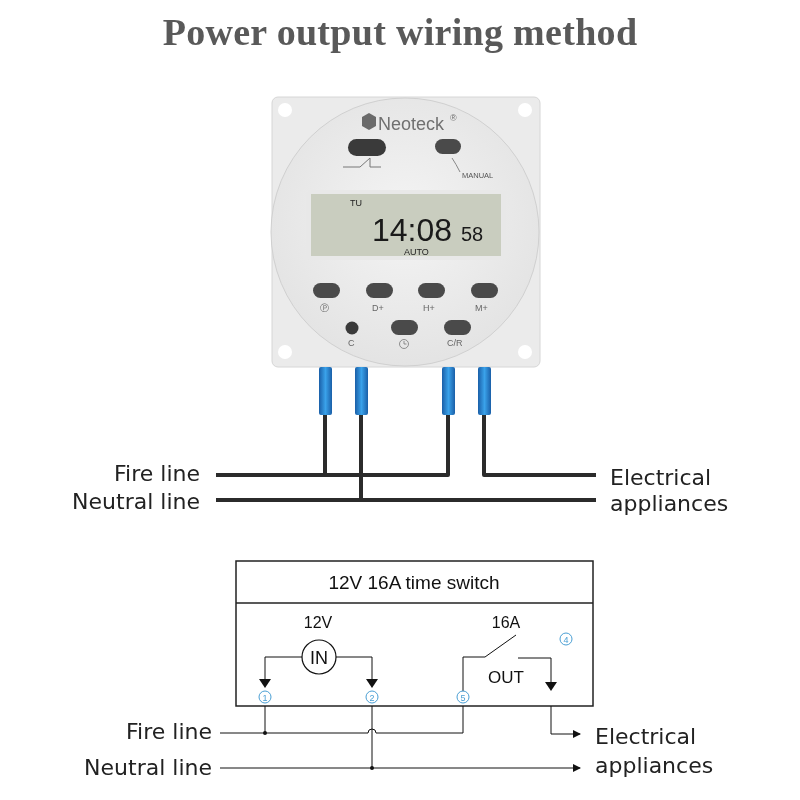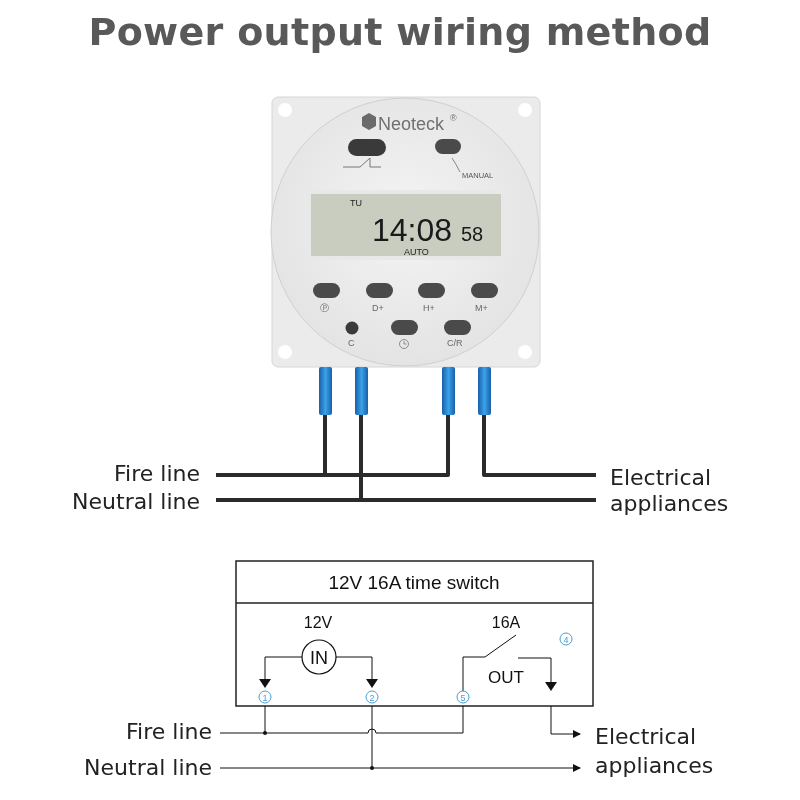--- a/index.html
+++ b/index.html
@@ -1,17 +1,17 @@
 <!DOCTYPE html>
 <html><head>
 <meta charset="utf-8">
 <style>
   html, body { margin:0; padding:0; background:#fff; }
   body { width:800px; height:800px; position:relative; overflow:hidden; font-family:"DejaVu Sans", sans-serif; }
-  .title { position:absolute; left:0; top:10px; width:800px; text-align:center; font-size:38px; font-weight:bold; color:#595959; letter-spacing:0.3px; }
+  .title { position:absolute; left:0; top:10px; width:800px; text-align:center; font-size:38px; font-weight:bold; color:#595959; letter-spacing:0.3px;font-family:Liberation Serif, serif; }
   svg text { font-family:"Liberation Sans", sans-serif; }
   .lbl { font-family:"DejaVu Sans", sans-serif; fill:#222; }
 </style>
 </head>
 <body>
 
 <div class="title">Power output wiring method</div>
 
 <svg width="800" height="800" style="position:absolute;left:0;top:0;">
   <defs>

